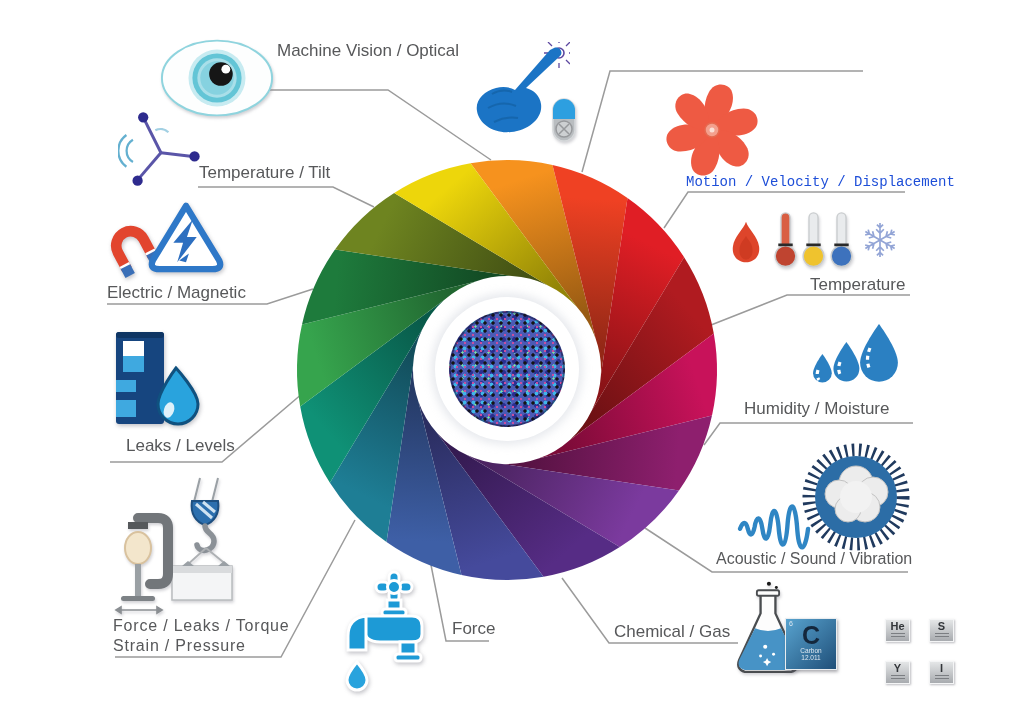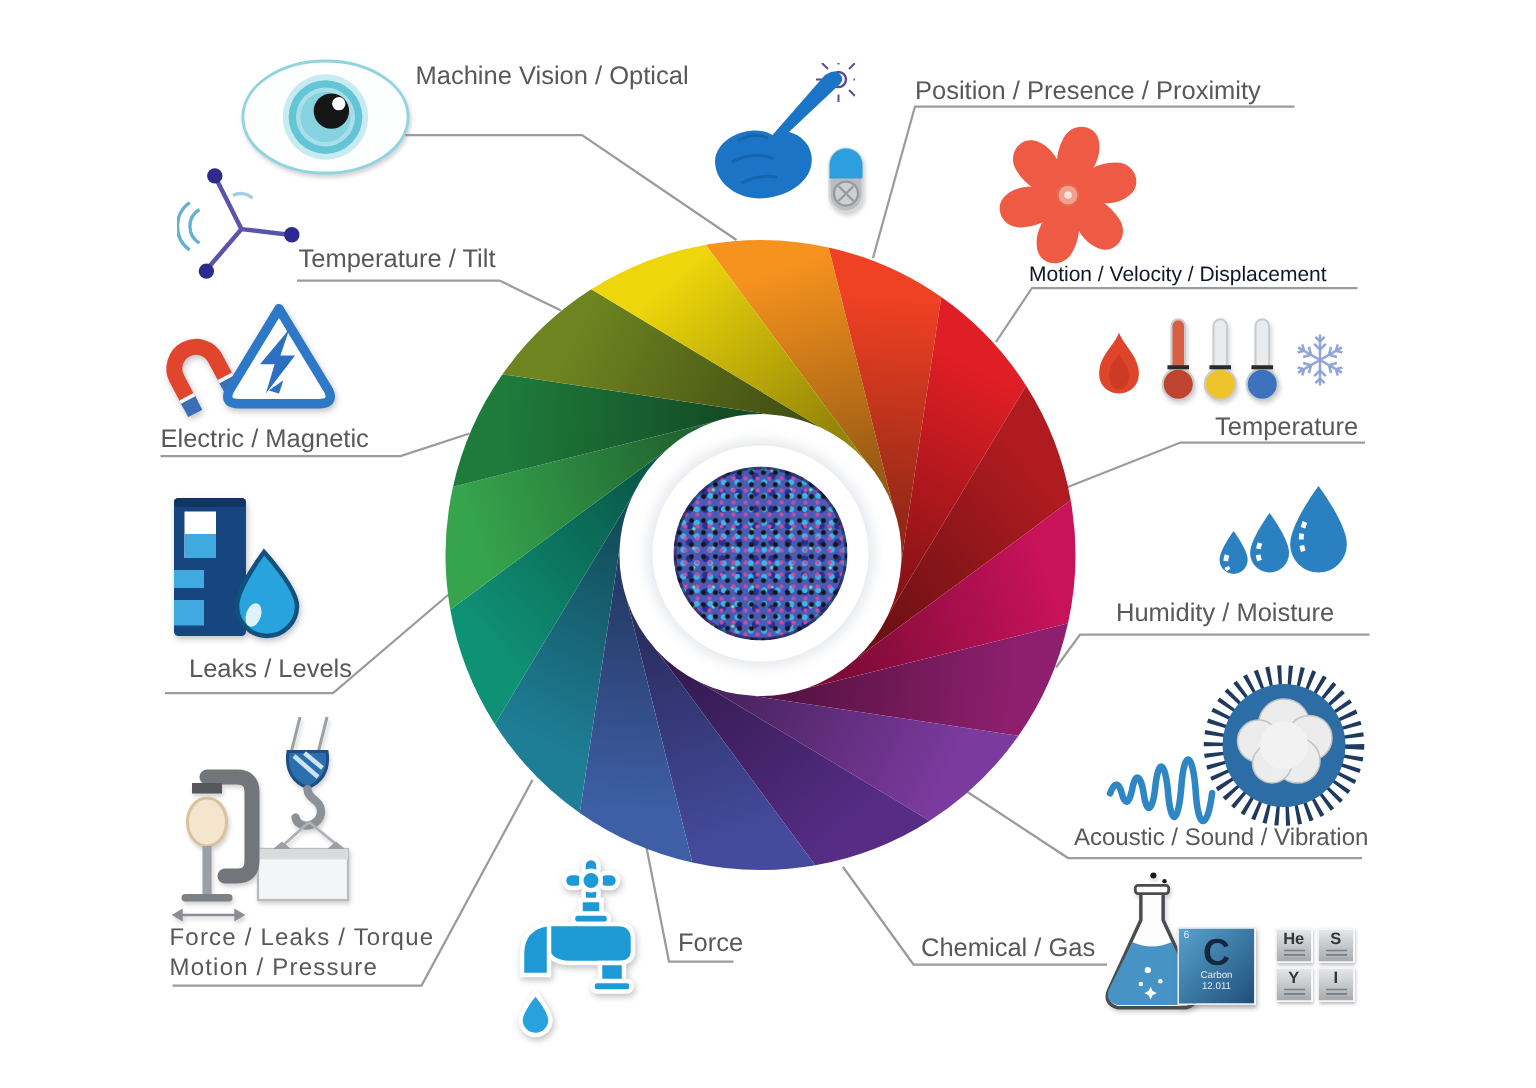--- a/index.html
+++ b/index.html
@@ -1,20 +1,20 @@
 <!DOCTYPE html>
 <html><head>
 <meta charset="utf-8">
 <style>
   html,body{margin:0;padding:0;background:#fff;}
   #canvas{position:relative;width:1024px;height:725px;background:#fff;overflow:hidden;
           font-family:"Liberation Sans",sans-serif;}
   .abs{position:absolute;}
   .label{position:absolute;color:#57585a;font-size:17px;line-height:1.22;white-space:nowrap;}
-  .label.small{font-size:14px;color:#0f172a;}
+  .label.small{font-size:14px;color:#1d4ed8;font-family:Liberation Mono, monospace;}
   .label.m{font-size:16px;}
   .label.spread{letter-spacing:0.8px;}
   svg{display:block;}
   .sticker{filter:drop-shadow(1px 2px 2px rgba(120,120,130,.45));}
   .soft{filter:drop-shadow(1px 2px 1.5px rgba(140,140,150,.4));}
   
   #mosaic{position:absolute;left:449px;top:311px;width:116px;height:116px;border-radius:50%;
     background-color:#4a5bb5;
     background-image:
       radial-gradient(circle,#141414 1.4px,transparent 1.9px),
@@ -26,22 +26,22 @@
     background-position:0 0,4px 4px,2px 6px,5px 1px,7px 9px;
     box-shadow:0 0 0 14px #ffffff,0 0 8px 18px rgba(190,195,205,.35), inset 0 0 0 2px rgba(20,20,60,.55);}
   
   #elemC{position:absolute;left:785px;top:618px;width:50px;height:50px;
     background:linear-gradient(135deg,#58a3cf,#1f4f79);border:1px solid #e9edf0;
     color:#dfe9f2;box-shadow:1px 2px 3px rgba(90,90,100,.5);}
   #elemC .num{font-size:7px;padding:1px 0 0 3px;}
   #elemC .sym{font-size:25px;font-weight:bold;color:#14273c;text-align:center;line-height:17px;}
   #elemC .nm{font-size:6.5px;text-align:center;margin-top:3px;}
   #elemC .mass{font-size:6.5px;text-align:center;}
-  #elemGrid{position:absolute;left:850px;top:619px;width:56px;height:52px;
-    display:grid;grid-template-columns:25px 25px;grid-template-rows:23px 23px;gap:3px;}
+  #elemGrid{position:absolute;left:885px;top:619px;width:56px;height:52px;
+    display:grid;grid-template-columns:25px 25px;grid-template-rows:23px 23px;gap:19px;}
   .elemSm{background:linear-gradient(180deg,#e4e6e7,#a8abaf);border:1px solid #f4f5f6;
     box-shadow:1px 1px 2px rgba(120,120,130,.5);color:#33363a;font-weight:bold;font-size:11px;
     text-align:center;line-height:13px;}
   .elemSm .bars{margin:0 auto;width:14px;height:6px;
     background:linear-gradient(#7b7e82 1px,transparent 1px) 0 0/14px 3px;}
 </style>
 </head>
 <body>
 
 <div id="canvas">
@@ -144,30 +144,29 @@
       <path d="M -205.0 -45.5 A 210 210 0 0 1 -172.0 -120.5 L 4.9 -93.9 A 94 94 0 0 0 -31.4 -88.6 Z" fill="url(#bg13)"></path>
       <path d="M -172.0 -120.5 A 210 210 0 0 1 -112.8 -177.1 L 40.5 -84.8 A 94 94 0 0 0 4.9 -93.9 Z" fill="url(#bg14)"></path>
       <path d="M -112.8 -177.1 A 210 210 0 0 1 -36.5 -206.8 L 69.9 -62.9 A 94 94 0 0 0 40.5 -84.8 Z" fill="url(#bg15)"></path>
     </svg>
 
   <div id="mosaic"></div>
 
   <div class="label" style="left:277px;top:41px">
     <div>Machine Vision / Optical</div>
   </div>
-  <div class="label" style="left:610px;top:51px">Position / Presence / Proximity</div>
   <div class="label small" style="left:686px;top:174px">Motion / Velocity / Displacement</div>
   <div class="label" style="left:810px;top:275px">Temperature</div>
   <div class="label" style="left:744px;top:399px">Humidity / Moisture</div>
   <div class="label m" style="left:716px;top:549px">Acoustic / Sound / Vibration</div>
   <div class="label" style="left:614px;top:622px">Chemical / Gas</div>
   <div class="label" style="left:452px;top:619px">Force</div>
   <div class="label m spread" style="left:113px;top:616px">
     <div>Force / Leaks / Torque</div>
-    <div>Motion / Pressure</div>
+    <div>Strain / Pressure</div>
   </div>
   <div class="label" style="left:126px;top:436px">Leaks / Levels</div>
   <div class="label" style="left:107px;top:283px">Electric / Magnetic</div>
   <div class="label" style="left:199px;top:163px">Temperature / Tilt</div>
 
   <svg class="abs soft" style="left:158px;top:36px" width="118" height="84" viewBox="0 0 120 84">
     <ellipse cx="60" cy="42" rx="56" ry="38" fill="#fdfefe" stroke="#8fd4de" stroke-width="2"></ellipse>
     <circle cx="60" cy="42" r="29" fill="#c7ebf1"></circle>
     <circle cx="60" cy="42" r="25" fill="#63c5d6"></circle>
     <circle cx="60" cy="42" r="20" fill="#a9dfe9"></circle>

